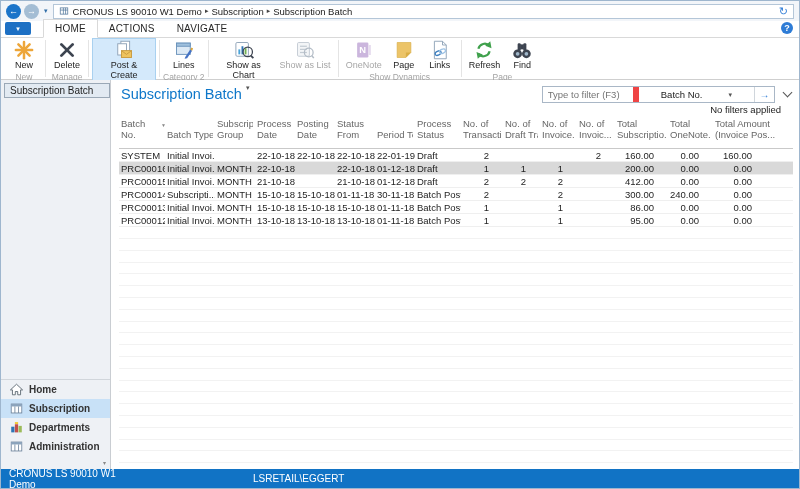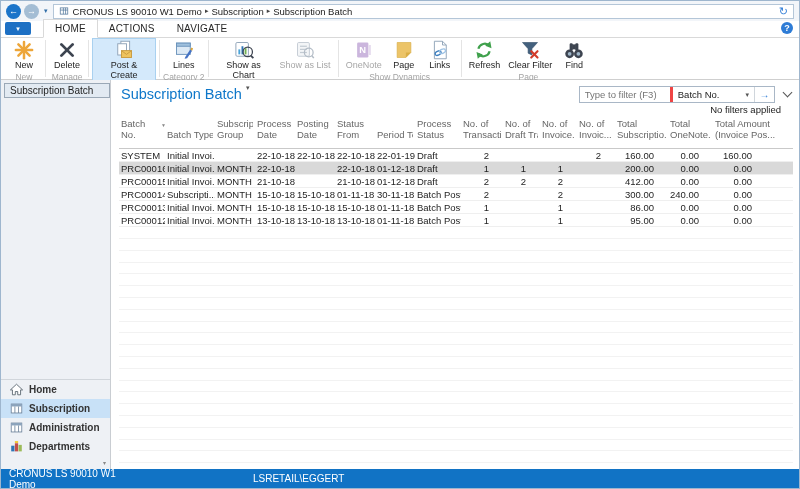--- a/index.html
+++ b/index.html
@@ -58,21 +58,21 @@
   .nav-item svg { width:13px; height:13px; flex:0 0 13px; }
   .configure-chevron { position:absolute; bottom:3px; right:4px; font-size:6px; color:#888; }
 
   .content { flex:1; background:#fff; display:flex; flex-direction:column; overflow:hidden; }
   .content-header { display:flex; align-items:flex-start; padding:4px 8px 0 10px; height:24px; flex:0 0 24px; }
   .page-title { font-size:14.5px; color:#0e77c9; margin-top:2px; white-space:nowrap; }
   .page-title-caret { font-size:7px; color:#555; margin-left:4px; }
   .filter-area { margin-left:auto; display:flex; align-items:center; gap:9px; margin-top:2px; }
   .filter-box { display:flex; align-items:center; border:1px solid #a9b7c6; background:#fff; height:17px; }
   .filter-box input { width:90px; border:none; outline:none; font-size:9.5px; padding:0 5px; color:#666; font-family:inherit; }
-  .filter-field { border-left:3px solid #ef4444; padding:0 5px; font-size:9.5px; color:#222; display:flex; align-items:center; height:100%; }
+  .filter-field { border-left:6px solid #ef4444; padding:0 22px; font-size:9.5px; color:#222; display:flex; align-items:center; height:100%; }
   .filter-field .fcaret { margin-left:26px; font-size:7px; color:#555; }
   .filter-go { border-left:1px solid #d0d6dc; width:20px; text-align:center; color:#2e7cd6; font-size:10px; height:100%; line-height:15px; }
   .collapse-chevron { width:7px; height:7px; border-right:1.5px solid #555; border-bottom:1.5px solid #555; transform:rotate(45deg); margin-top:-4px; }
   .no-filters { text-align:right; font-size:9.5px; color:#222; padding-right:18px; height:14px; flex:0 0 14px; }
 
   .table-wrap { flex:1; padding:0 6px 0 8px; overflow:hidden; }
   table { border-collapse:collapse; width:100%; table-layout:fixed; }
   th { font-weight:normal; font-size:9.5px; color:#666; vertical-align:bottom; padding:1px 2px 8px; border-bottom:1px solid #c9c9c9; line-height:1.12; position:relative; }
   th .hline { display:block; white-space:nowrap; overflow:hidden; }
   th.right { text-align:left; } th.left { text-align:left; }
@@ -278,32 +278,20 @@
                 <polygon points="26,2 28,13 18,9" fill="#3fa14c"></polygon>
                 <path d="M25,18 A10.5,10.5 0 0 1 7,22.5" fill="none" stroke="#3fa14c" stroke-width="3.5"></path>
                 <polygon points="6,30 4,19 14,23" fill="#3fa14c"></polygon>
               </svg>
             </span>
             <span class="rb-label">Refresh</span>
           </div>
           <div class="rb-btn">
             <span class="rb-icon">
               <svg viewBox="0 0 32 32">
-                <polygon points="4,4 28,4 19,14 19,24 13,21 13,14" fill="#44617e" stroke="#35506b" stroke-width="1"></polygon>
-                <g stroke="#d23b2a" stroke-width="3.5" stroke-linecap="round">
-                  <line x1="18" y1="18" x2="28" y2="28"></line>
-                  <line x1="28" y1="18" x2="18" y2="28"></line>
-                </g>
-              </svg>
-            </span>
-            <span class="rb-label">Clear Filter</span>
-          </div>
-          <div class="rb-btn">
-            <span class="rb-icon">
-              <svg viewBox="0 0 32 32">
                 <rect x="13" y="7" width="6" height="8" fill="#3d4450"></rect>
                 <rect x="9" y="5" width="5" height="12" rx="2" fill="#3d4450"></rect>
                 <rect x="18" y="5" width="5" height="12" rx="2" fill="#3d4450"></rect>
                 <circle cx="9" cy="22" r="7" fill="#3d4450"></circle>
                 <circle cx="23" cy="22" r="7" fill="#3d4450"></circle>
                 <circle cx="9" cy="22" r="3" fill="#9fb6c9"></circle>
                 <circle cx="23" cy="22" r="3" fill="#9fb6c9"></circle>
               </svg>
             </span>
             <span class="rb-label">Find</span>
@@ -334,38 +322,38 @@
                 <rect x="3" y="5" width="26" height="6" fill="#8ba3bc"></rect>
                 <line x1="12" y1="11" x2="12" y2="27" stroke="#6a8099" stroke-width="2"></line>
                 <line x1="21" y1="11" x2="21" y2="27" stroke="#6a8099" stroke-width="2"></line>
               </svg>
             </span>
             <span>Subscription</span>
           </div>
           <div class="nav-item">
             <span style="display: flex; align-items: center;">
               <svg viewBox="0 0 32 32">
+                <rect x="3" y="14" width="8" height="14" fill="#2e75b6"></rect>
+                <rect x="12" y="8" width="8" height="20" fill="#c0504d"></rect>
+                <rect x="21" y="12" width="8" height="16" fill="#9bbb59"></rect>
+                <rect x="12" y="3" width="8" height="4" fill="#f2c313"></rect>
+              </svg>
+            </span>
+            <span>Departments</span>
+          </div>
+          <div class="nav-item">
+            <span style="display: flex; align-items: center;">
+              <svg viewBox="0 0 32 32">
                 <rect x="3" y="5" width="26" height="22" fill="#fff" stroke="#6a8099" stroke-width="2"></rect>
                 <rect x="3" y="5" width="26" height="6" fill="#8ba3bc"></rect>
                 <line x1="12" y1="11" x2="12" y2="27" stroke="#6a8099" stroke-width="2"></line>
                 <line x1="21" y1="11" x2="21" y2="27" stroke="#6a8099" stroke-width="2"></line>
               </svg>
             </span>
             <span>Administration</span>
-          </div>
-          <div class="nav-item">
-            <span style="display: flex; align-items: center;">
-              <svg viewBox="0 0 32 32">
-                <rect x="3" y="14" width="8" height="14" fill="#2e75b6"></rect>
-                <rect x="12" y="8" width="8" height="20" fill="#c0504d"></rect>
-                <rect x="21" y="12" width="8" height="16" fill="#9bbb59"></rect>
-                <rect x="12" y="3" width="8" height="4" fill="#f2c313"></rect>
-              </svg>
-            </span>
-            <span>Departments</span>
           </div>
         </div>
       <span class="configure-chevron">▾</span>
     </div>
 
     <div class="content">
       <div class="content-header">
         <span class="page-title">Subscription Batch</span>
         <span class="page-title-caret">▾</span>
         <div class="filter-area">

